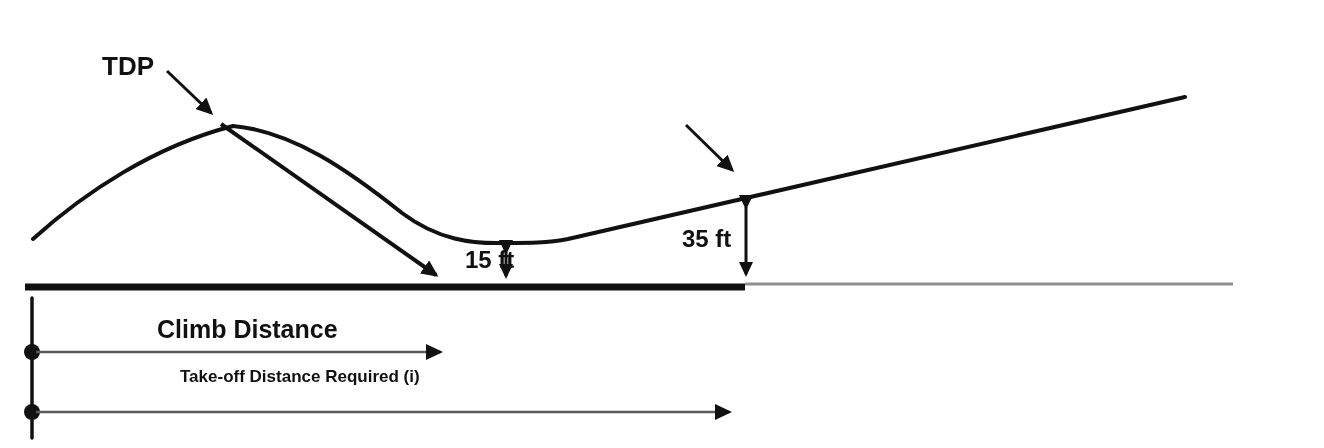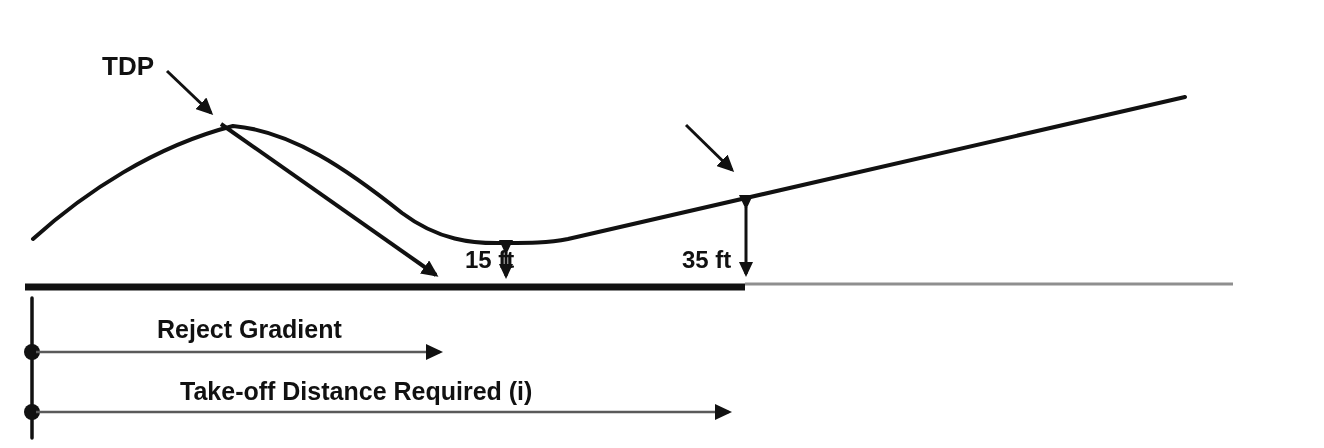--- a/index.html
+++ b/index.html
@@ -29,23 +29,23 @@
     font-weight: bold;
     line-height: 1.05;
     white-space: nowrap;
     user-select: none;
   }
   .lbl-tdp      { left: 102px; top: 53px;  font-size: 26px; }
   .lbl-vtoss    { left: 524px; top: 79px;  font-size: 27px; }
   .lbl-vtoss .sub   { font-size: 19px; letter-spacing: 0.5px; }
   .lbl-vtoss .pre   { white-space: pre; }
   .lbl-15ft     { left: 465px; top: 247px; font-size: 24px; }
-  .lbl-35ft     { left: 682px; top: 226px; font-size: 24px; margin-top: 21px; }
+  .lbl-35ft     { left: 682px; top: 226px; font-size: 24px; }
   .lbl-reject   { left: 157px; top: 316px; font-size: 25px; }
-  .lbl-takeoff  { left: 180px; top: 378px; font-size: 25px; }
+  .lbl-takeoff  { left: 180px; top: 368px; font-size: 17px; }
 
   
   .ink-stroke      { stroke: var(--ink); fill: none; }
   .ground          { stroke: var(--ink); stroke-width: 7; }
   .runway-ext      { stroke: var(--runway-extension); stroke-width: 3; }
   .flightpath      { stroke-width: 4; stroke-linecap: round; }
   .rejectline      { stroke-width: 4; }
   .pointer         { stroke-width: 3; }
   .heightarrow     { stroke-width: 3; }
   .refline         { stroke-width: 3.5; stroke-linecap: round; }
@@ -91,16 +91,16 @@
     <line class="distshaft" x1="36" y1="412" x2="729" y2="412" marker-end="url(#ah)"></line>
   </svg>
 
   <div class="lbl lbl-tdp">TDP</div>
 
 
   <div class="lbl lbl-15ft">15 ft</div>
 
   <div class="lbl lbl-35ft">35 ft</div>
 
-  <div class="lbl lbl-reject">Reject Gradient</div>
+  <div class="lbl lbl-reject">Climb Distance</div>
 
   <div class="lbl lbl-takeoff">Take-off Distance Required (i)</div>
 </div>
 
 </body></html>

